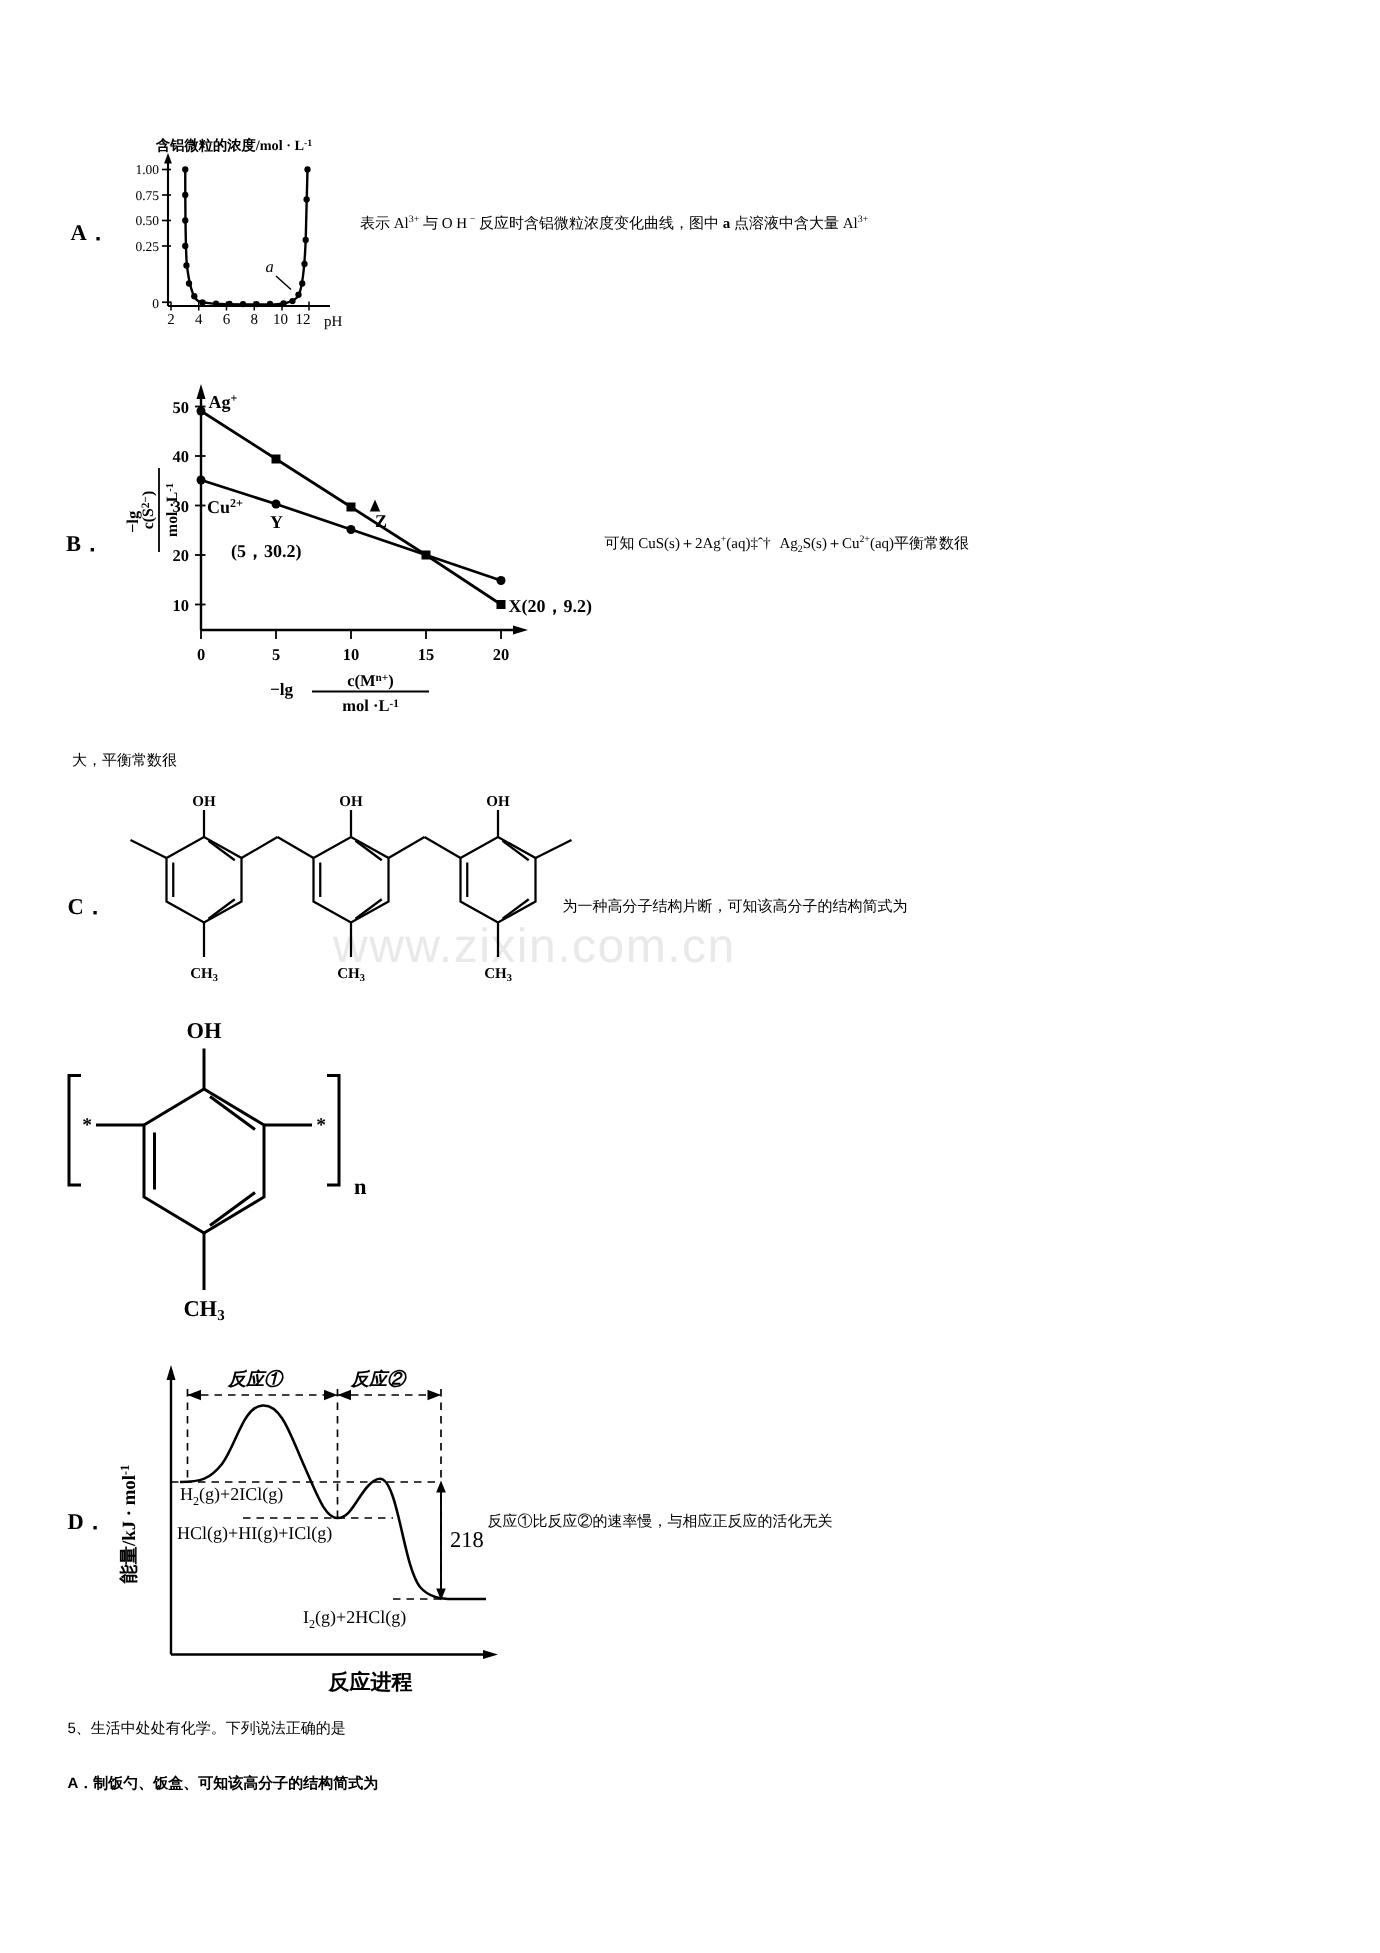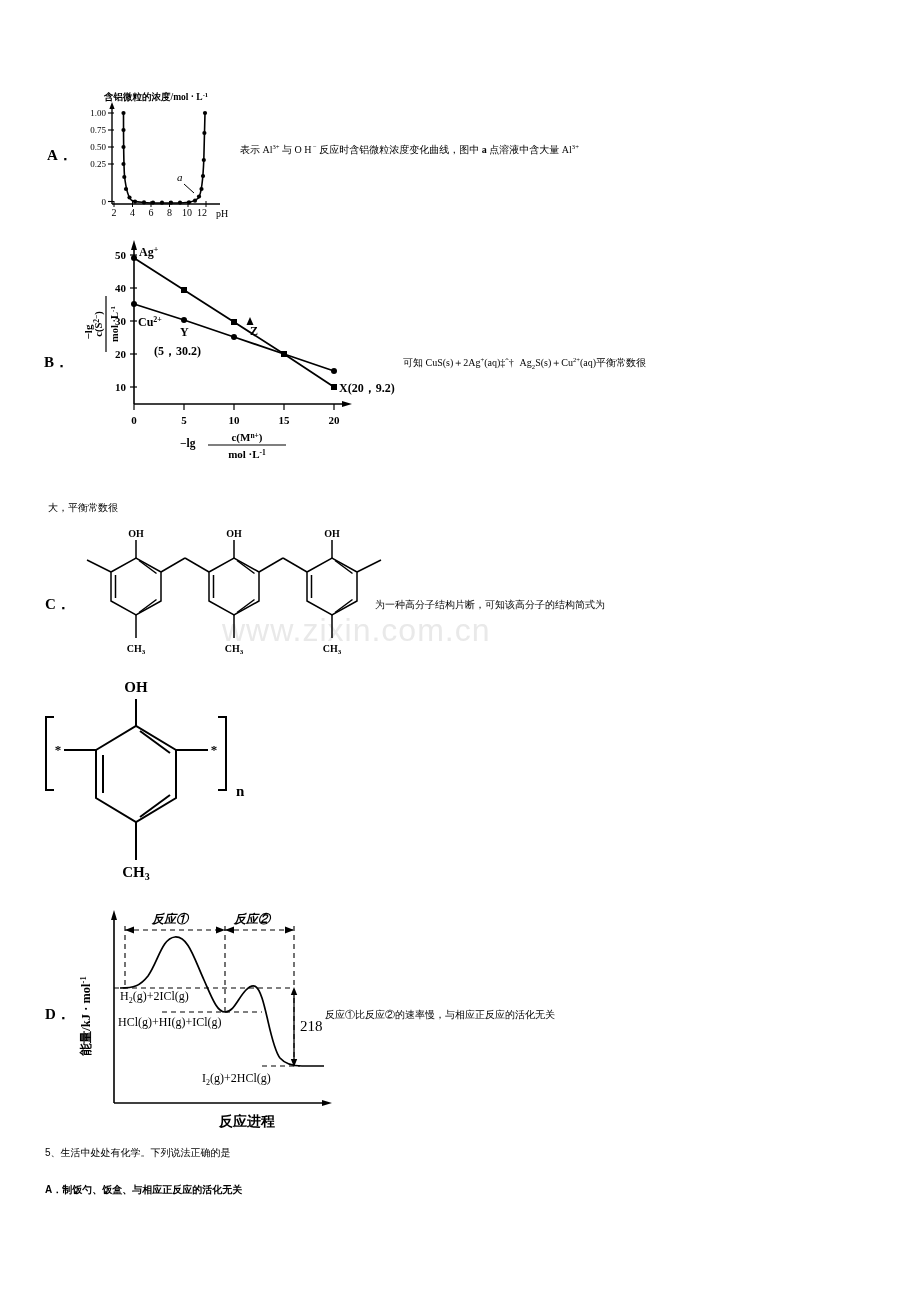--- a/index.html
+++ b/index.html
@@ -31,21 +31,21 @@
     font-size:10px;white-space:nowrap;line-height:1.5;
   }
   .cn sup{font-size:0.66em;vertical-align:super;}
   .cn sub{font-size:0.66em;vertical-align:sub;}
   .sp{display:inline-block;width:4px;}
 
   
   #chartA{position:absolute;left:60px;top:88px;width:190px;height:135px;z-index:3;}
 
   
-  #chartB{position:absolute;left:62px;top:232px;width:340px;height:235px;z-index:3;}
+  #chartB{position:absolute;left:62px;top:248px;width:340px;height:235px;z-index:3;}
 
   
   #strucC{position:absolute;left:55px;top:530px;width:340px;height:145px;z-index:3;}
 
   
   #strucC2{position:absolute;left:40px;top:672px;width:250px;height:230px;z-index:3;}
 
   
   #chartD{position:absolute;left:62px;top:898px;width:330px;height:240px;z-index:3;}
 
@@ -341,15 +341,15 @@
       <g transform="translate(28,118) rotate(-90)">
         <text class="btxt" x="0" y="0" font-size="12.5" text-anchor="middle">能量/kJ · mol<tspan font-size="8.5" dy="-4">-1</tspan></text>
       </g>
       <text class="btxt" x="185" y="228" font-size="14" text-anchor="middle">反应进程</text>
     </svg>
   </div>
 
   <div class="cn" style="left:325px;top:1007px;font-family:'Liberation Sans',sans-serif;text-align:center;">反应①比反应②的速率慢，与相应正反应的活化无关</div>
 
   <div class="cn" style="left:45px;top:1145px;font-family:'Liberation Sans',sans-serif;">5、生活中处处有化学。下列说法正确的是</div>
-  <div class="cn" style="left:45px;top:1182px;font-family:'Liberation Sans',sans-serif;font-weight:bold;">A．制饭勺、饭盒、与相应正反应的活化无关</div>
+  <div class="cn" style="left:45px;top:1182px;font-family:'Liberation Sans',sans-serif;font-weight:bold;">A．制饭勺、饭盒、可知该高分子的结构简式为</div>
 
 </div>
 
 </body></html>

